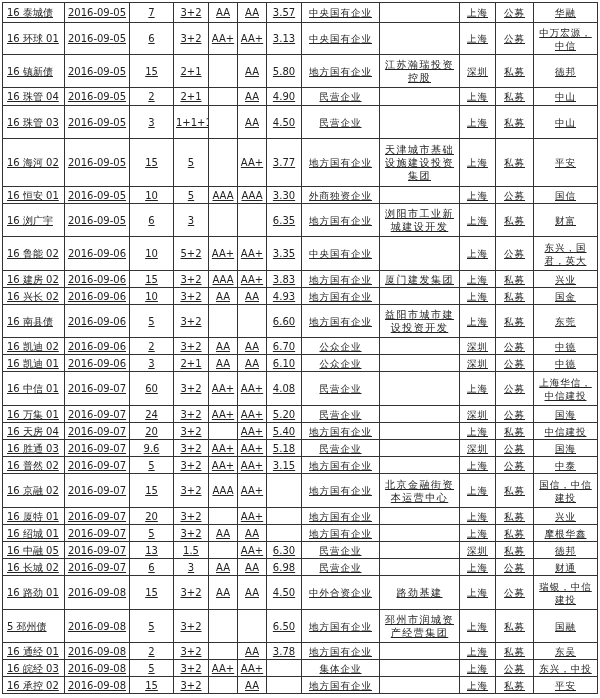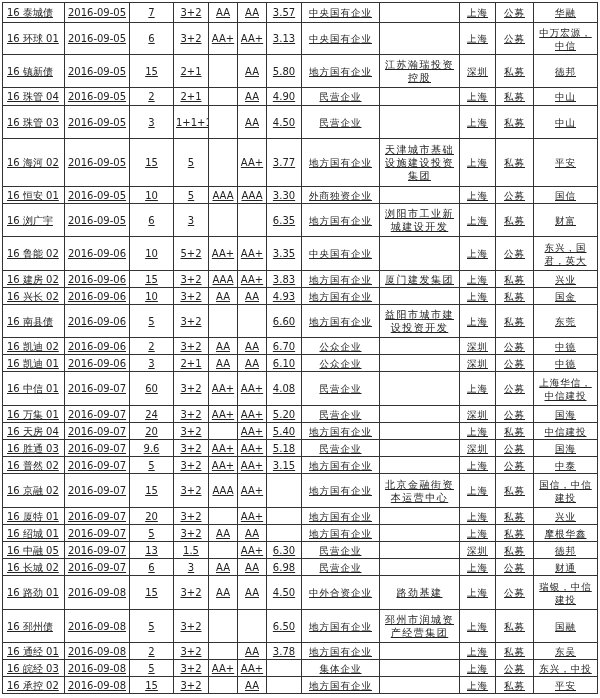--- a/index.html
+++ b/index.html
@@ -388,21 +388,21 @@
         <td>AA</td>
         <td>AA</td>
         <td>4.50</td>
         <td class="cjk">中外合资企业</td>
         <td class="issuer">路劲基建</td>
         <td class="cjk">上海</td>
         <td class="cjk">公募</td>
         <td class="cjk">瑞银，中信建投</td>
       </tr>
       <tr style="height: 33px;">
-        <td class="name">16 邳州债</td>
+        <td class="name">5 邳州债</td>
         <td>2016-09-08</td>
         <td>5</td>
         <td>3+2</td>
         <td></td>
         <td></td>
         <td>6.50</td>
         <td class="cjk">地方国有企业</td>
         <td class="issuer">邳州市润城资产经营集团</td>
         <td class="cjk">上海</td>
         <td class="cjk">私募</td>

